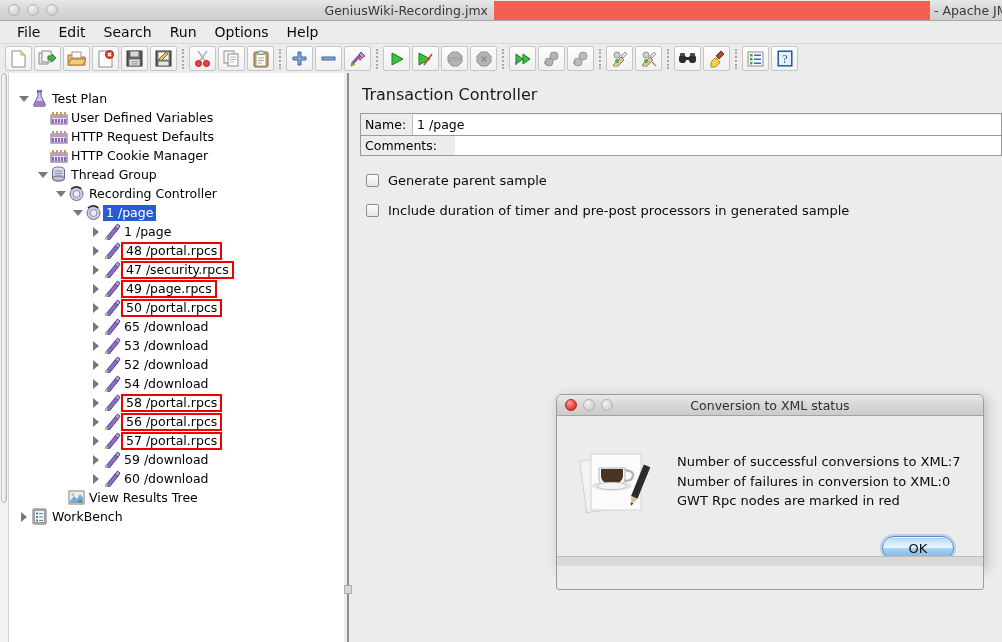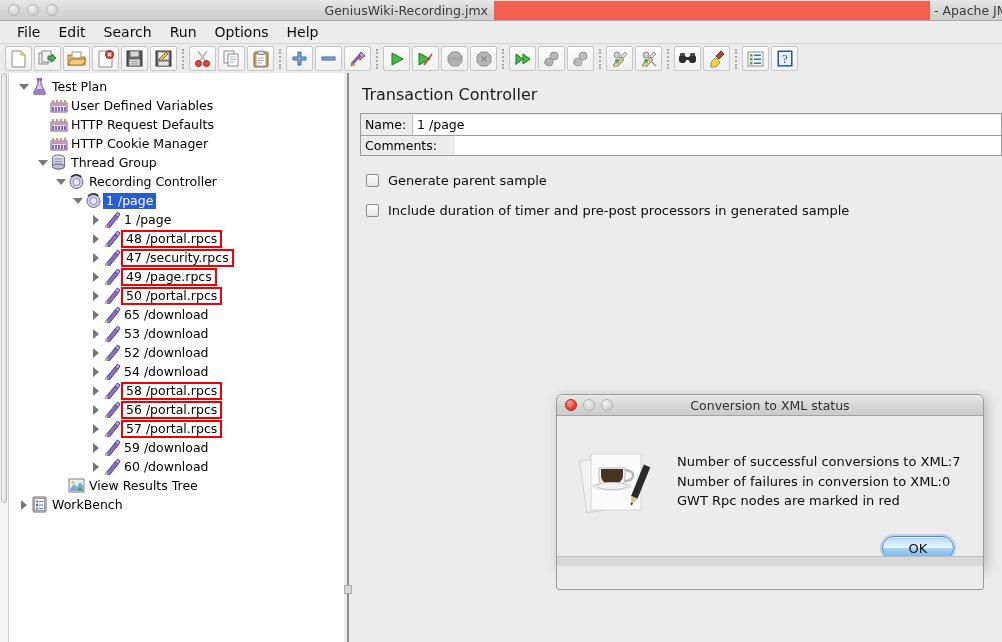--- a/index.html
+++ b/index.html
@@ -104,21 +104,21 @@
   .splitter-grip {
     position: absolute; left: 0px; top: 512px; width: 8px; height: 9px;
     background: #d9d9d9; border: 1px solid #b0b0b0;
   }
   .right-panel {
     position: absolute; left: 352px; top: 0; width: 650px; height: 569px;
     background: #ececec;
   }
 
   
-  .tree { position: relative; padding-top: 4px; font-size: 12.5px; }
+  .tree { position: relative; padding-top: 16px; font-size: 12.5px; }
   .trow {
     position: relative; height: 19px; display: flex; align-items: center;
     white-space: nowrap; cursor: default;
   }
   .twist {
     width: 13px; height: 19px; display: flex; align-items: center; justify-content: center;
     flex: 0 0 13px;
   }
   .twist .tri-down {
     width: 0; height: 0;

